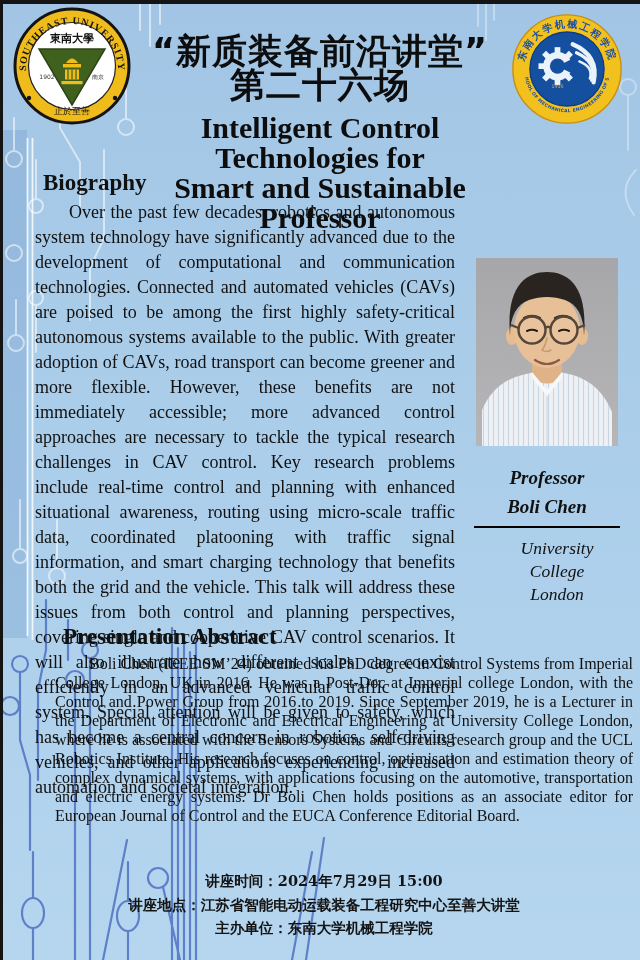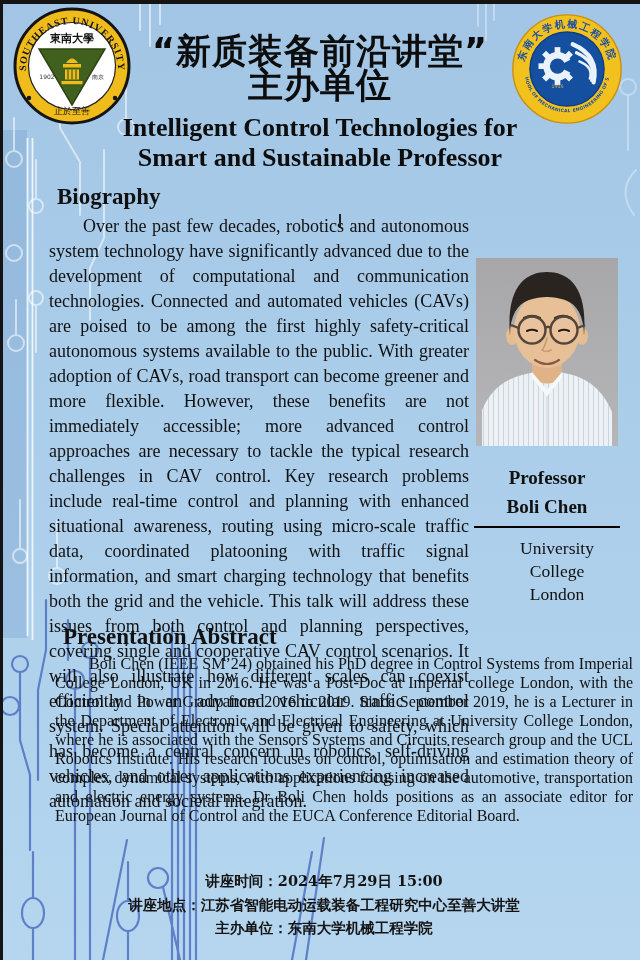--- a/index.html
+++ b/index.html
@@ -9,29 +9,29 @@
     font-family:"Liberation Serif",serif;color:#111;
   }
   .edge-top{position:absolute;left:0;top:0;width:640px;height:4px;background:#141414;}
   .edge-left{position:absolute;left:0;top:0;width:3px;height:960px;background:#141414;}
   .circuit{position:absolute;left:0;top:0;width:640px;height:960px;pointer-events:none;}
   .logo{position:absolute;}
   .logo-seu{left:12px;top:5px;width:120px;height:122px;}
   .logo-mech{left:510px;top:12px;width:114px;height:114px;}
   .titles{position:absolute;left:120px;top:34px;width:400px;text-align:center;}
   .cn-title{font-family:"DejaVu Sans",sans-serif;font-weight:bold;font-size:35px;line-height:34px;letter-spacing:1px;color:#0d0d0d;}
-  .en-title{margin-top:11px;font-weight:bold;font-size:26px;line-height:30px;color:#0d0d0d;}
+  .en-title{margin-top:11px;font-weight:bold;font-size:30px;line-height:30px;color:#0d0d0d;}
   .section{position:absolute;}
-  .sec-bio{left:35px;top:184px;width:420px;margin-left:14px;}
+  .sec-bio{left:35px;top:170px;width:420px;}
   .sec-abs{left:35px;top:624px;width:578px;margin-left:20px;}
   .sec-head{font-size:23px;font-weight:bold;margin:0 0 4px 8px;}
   .body-text{margin:0;font-size:18px;line-height:25px;text-align:justify;text-justify:inter-word;text-indent:34px;}
   .sec-abs .body-text{line-height:19px;font-size:16px;}
   .caret{position:absolute;left:339px;top:214px;width:1.5px;height:14px;background:#222;}
-  .speaker{position:absolute;left:476px;top:258px;width:142px;text-align:center;}
+  .speaker{position:absolute;left:476px;top:258px;width:142px;text-align:center;font-style:italic;}
   .photo{width:142px;height:188px;display:block;}
   .speaker-title{margin-top:21px;font-size:19px;font-weight:bold;}
   .speaker-name{display:block;width:146px;margin:7px 0 0 -2px;padding-bottom:8px;font-size:19px;font-weight:bold;border-bottom:2px solid #000;text-align:center;}
   .speaker-affil{margin-top:9px;font-size:17.5px;line-height:23px;margin-left:20px;}
   .poster-footer{position:absolute;left:0;top:869px;width:648px;text-align:center;
     font-family:"DejaVu Serif",serif;font-weight:600;font-size:14.5px;line-height:23.5px;color:#141414;}
 </style>
 </head>
 <body>
 
@@ -183,21 +183,21 @@
         <path d="M66 34 Q94 46 88 74" stroke-width="4.5"></path>
         <path d="M70 43 Q92 53 86 72" stroke-width="3.5"></path>
         <path d="M73 52 Q88 58 84 70" stroke-width="2.5"></path>
       </g>
     </g>
     <text x="50" y="80" text-anchor="middle" font-family="DejaVu Sans, sans-serif" font-size="5" fill="#e0af45">1916</text>
   </svg>
 
   <div class="titles">
     <div class="cn-title">“新质装备前沿讲堂”</div>
-    <div class="cn-title">主办单位</div>
+    <div class="cn-title">第二十六场</div>
     <div class="en-title">
       <div>Intelligent Control Technologies for</div>
       <div>Smart and Sustainable Professor</div>
     </div>
   </div>
 
   <div class="section sec-bio">
     <h2 class="sec-head">Biography</h2>
     <p class="body-text">Over the past few decades, robotics and autonomous system technology have significantly advanced due to the development of computational and communication technologies. Connected and automated vehicles (CAVs) are poised to be among the first highly safety-critical autonomous systems available to the public. With greater adoption of CAVs, road transport can become greener and more flexible. However, these benefits are not immediately accessible; more advanced control approaches are necessary to tackle the typical research challenges in CAV control. Key research problems include real-time control and planning with enhanced situational awareness, routing using micro-scale traffic data, coordinated platooning with traffic signal information, and smart charging technology that benefits both the grid and the vehicle. This talk will address these issues from both control and planning perspectives, covering single and cooperative CAV control scenarios. It will also illustrate how different scales can coexist efficiently in an advanced vehicular traffic control system. Special attention will be given to safety, which has become a central concern in robotics, self-driving vehicles, and other applications experiencing increased automation and societal integration.</p>
   </div>

